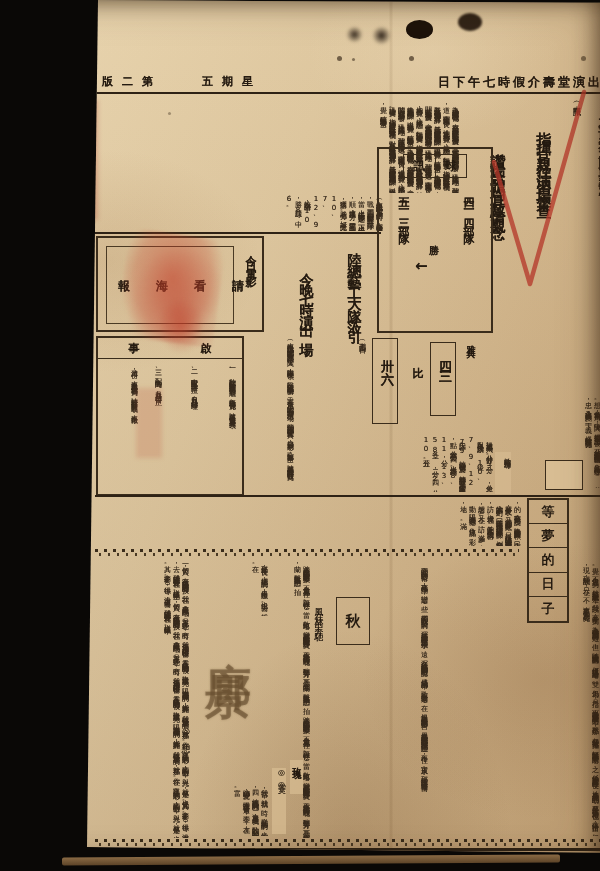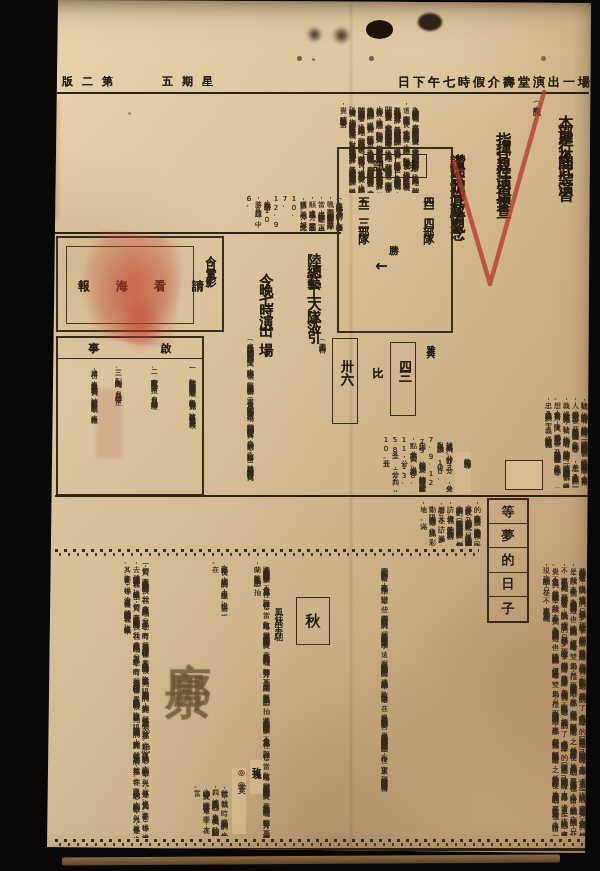--- a/index.html
+++ b/index.html
@@ -1,20 +1,20 @@
 <!DOCTYPE html>
 <html><head>
 <meta charset="utf-8">
 <style>
   html,body{margin:0;padding:0;background:#0a0806;}
   #page{position:relative;width:600px;height:871px;background:#0a0806;overflow:hidden;
         font-family:"DejaVu Sans",sans-serif;}
   .paper{position:absolute;inset:0;
     clip-path:polygon(58px 0px,591px 3px,585px 853px,47px 847px);
-    background:linear-gradient(112deg,#e9d5af 0%,#dfc8a0 35%,#d3b78d 65%,#c4a377 100%);}
+    background:linear-gradient(112deg,#e9d5af 0%,#dfc8a0 35%,#d3b78d 65%,#c4a377 100%);margin-left:40px;}
   .stains{position:absolute;inset:0;pointer-events:none;
     background:
       radial-gradient(220px 160px at 12% 30%, rgba(150,105,60,.18), transparent 70%),
       radial-gradient(260px 200px at 90% 78%, rgba(120,80,45,.20), transparent 70%),
       radial-gradient(220px 300px at 55% 98%, rgba(110,75,40,.25), transparent 75%),
       radial-gradient(180px 120px at 70% 6%, rgba(240,222,188,.30), transparent 70%),
       linear-gradient(90deg, transparent 349px, rgba(110,80,45,.14) 350px, rgba(110,80,45,.14) 352px, transparent 353px),
       linear-gradient(rgba(0,0,0,0), rgba(90,60,30,.10));}
   .vignette{position:absolute;inset:0;pointer-events:none;
     box-shadow:inset 0 0 42px rgba(70,45,20,.35),

